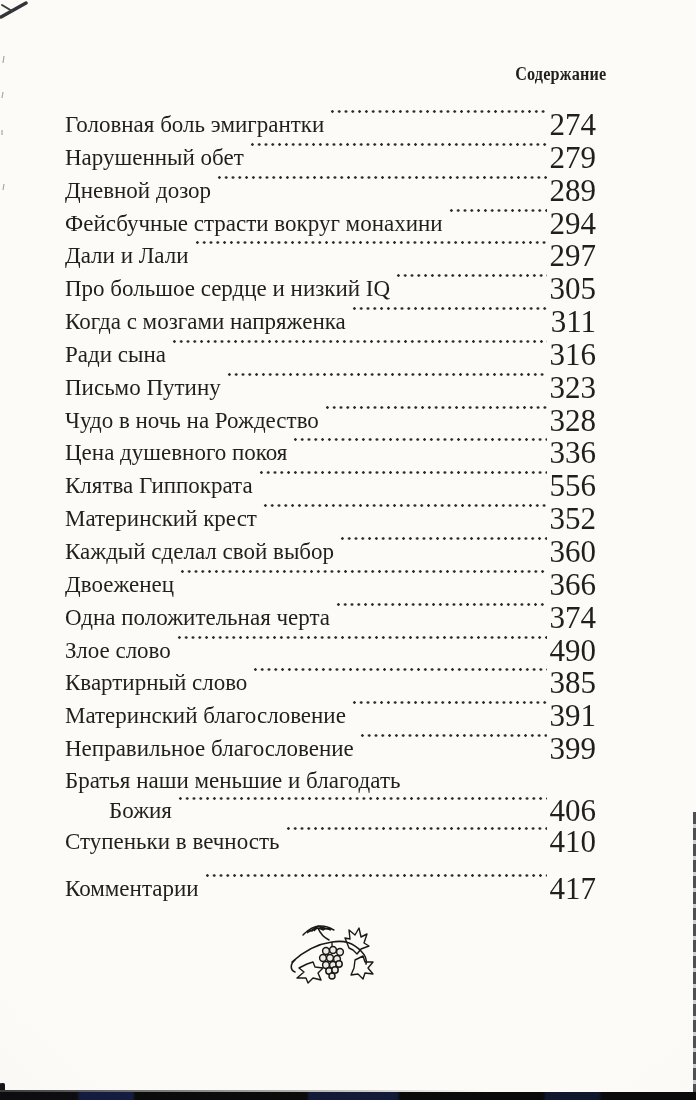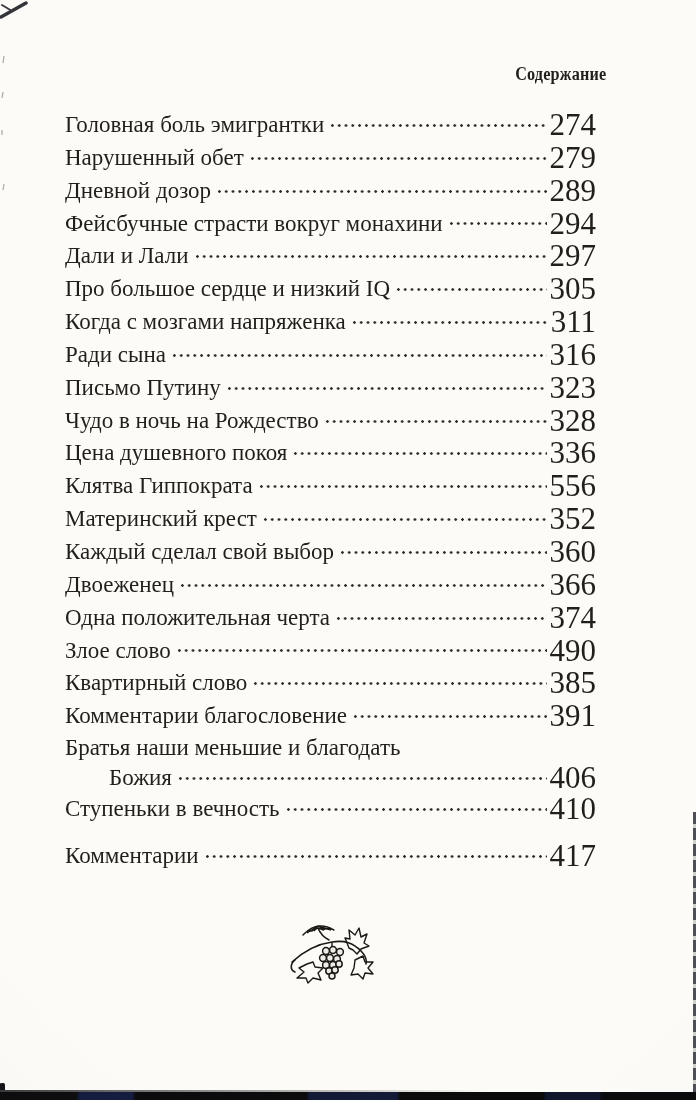--- a/index.html
+++ b/index.html
@@ -15,21 +15,21 @@
   }
   .toc-header{
     position:absolute;top:64px;right:90px;
     font-size:18px;font-weight:700;letter-spacing:.2px;
     transform:scaleX(.9);transform-origin:100% 50%;
   }
   .toc{
     position:absolute;left:65px;top:109px;width:531px;
   }
   .toc-row{
-    display:flex;align-items:center;
+    display:flex;align-items:flex-start;
     height:32.85px;line-height:32.85px;
     font-size:23px;white-space:nowrap;
   }
   .toc-row.cont{height:30px;line-height:30px;margin-left:44px;}
   .toc-row.first-of-wrap{height:30px;line-height:30px;}
   .toc-leader{
     flex:1 1 auto;height:5px;margin:0 3px 0 5px;
     background-image:radial-gradient(circle, #2e2b27 1.15px, transparent 1.5px);
     background-size:6.8px 5px;background-repeat:repeat-x;background-position:0 100%;
   }
@@ -154,23 +154,28 @@
       <span>Злое слово</span>
       <div class="toc-leader"></div>
       <span class="toc-page">490</span>
     </div>
     <div class="toc-row">
       <span>Квартирный слово</span>
       <div class="toc-leader"></div>
       <span class="toc-page">385</span>
     </div>
     <div class="toc-row">
-      <span>Комментарии благословение</span>
+      <span>Материнский благословение</span>
       <div class="toc-leader"></div>
       <span class="toc-page">391</span>
+    </div>
+    <div class="toc-row">
+      <span>Неправильное благословение</span>
+      <div class="toc-leader"></div>
+      <span class="toc-page">399</span>
     </div>
     <div class="toc-row first-of-wrap">
       <span>Братья наши меньшие и благодать</span>
     </div>
     <div class="toc-row cont">
       <span>Божия</span>
       <div class="toc-leader"></div>
       <span class="toc-page">406</span>
     </div>
     <div class="toc-row">

